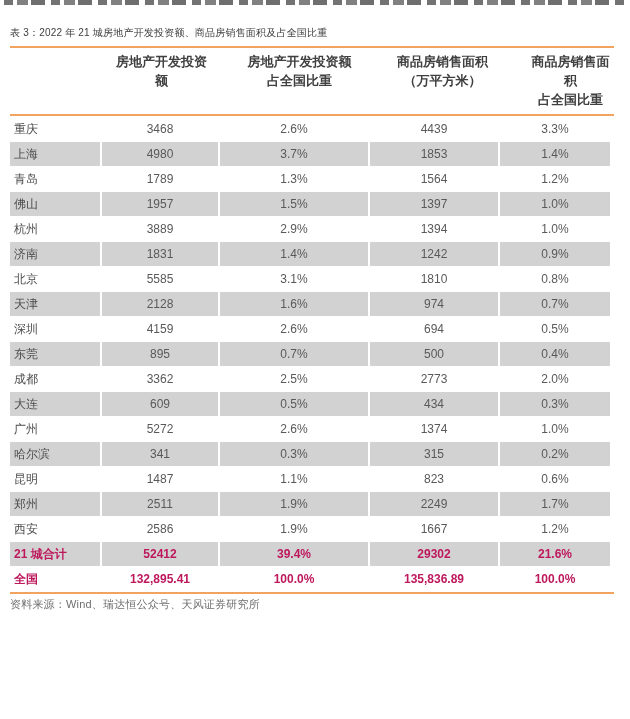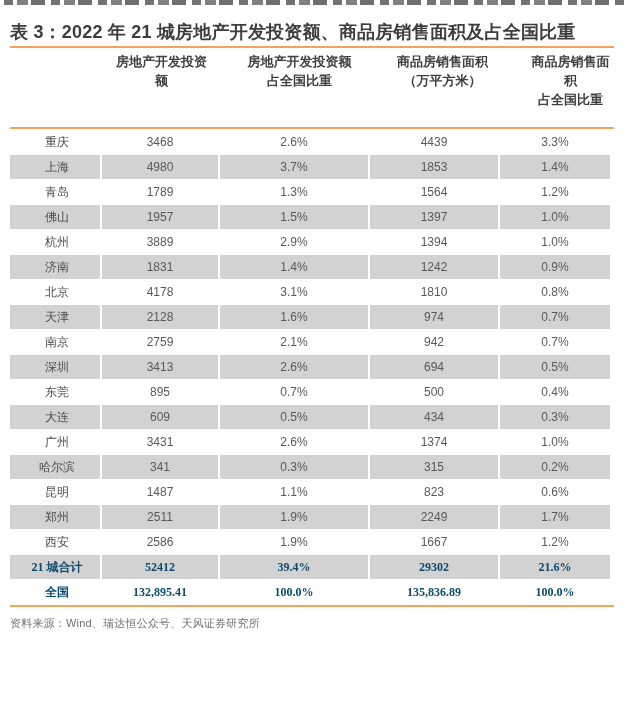--- a/index.html
+++ b/index.html
@@ -20,30 +20,30 @@
   .clipped-line{
     position:absolute;top:0;left:4px;width:620px;height:5px;
     background:repeating-linear-gradient(90deg,
       #5a5a5a 0 9px, transparent 9px 13px,
       #6a6a6a 13px 24px, transparent 24px 27px,
       #555555 27px 41px, transparent 41px 47px);
     opacity:.85;
   }
   .doc{position:absolute;top:24px;left:10px;width:604px;}
   .title{
-    font-size:18px;font-weight:700;color:var(--text-dark);
+    font-size:10px;font-weight:400;color:var(--text-dark);
     line-height:17px;letter-spacing:.2px;
   }
   .rule{height:0;border-top:2px solid var(--accent-orange);}
   .rule-title{margin-top:5px;}
   
   .thead{
     display:flex;align-items:stretch;
     border-bottom:2px solid var(--accent-orange);
-    padding:4px 0 18px 0;
+    padding:4px 0 5px 0;
     gap:34px;
   }
   .th{
     text-align:center;font-weight:700;color:#404040;font-size:13px;line-height:19px;
   }
   .th .l1,.th .l2{display:block;}
   .c0{width:92px;}
   .c1{width:118px;}
   .c2{width:150px;}
   .c3{width:130px;}
@@ -53,27 +53,27 @@
     border-collapse:separate;border-spacing:2px 1px;
     table-layout:fixed;width:604px;margin-left:-2px;
   }
   table.data td{
     height:24px;line-height:24px;padding:0;
     font-size:12px;color:var(--text-body);
     text-align:center;white-space:nowrap;overflow:hidden;
     background:#ffffff;
   }
   table.data td.city{
-    text-align:center;padding-left:4px;color:#4c4c4c;
+    text-align:left;padding-left:4px;color:#4c4c4c;
   }
   table.data tr:nth-child(even) td{background:var(--row-alt-gray);}
-  table.data tr.bold td{font-weight:700;color:#0c4a6e;font-family:Liberation Serif, serif;}
+  table.data tr.bold td{font-weight:700;color:#be185d;}
   .rule-bottom{border-top:2px solid var(--accent-orange);}
   .source{
-    margin-top:9px;font-size:11px;color:var(--text-muted);letter-spacing:.2px;
+    margin-top:3px;font-size:11px;color:var(--text-muted);letter-spacing:.2px;
   }
 </style>
 </head>
 <body>
 
 <div class="clipped-line"></div>
 
 <div class="doc">
 
   <div class="title">表 3：2022 年 21 城房地产开发投资额、商品房销售面积及占全国比重</div>
@@ -148,63 +148,63 @@
         </tr>
         <tr>
           <td class="city">济南</td>
           <td>1831</td>
           <td>1.4%</td>
           <td>1242</td>
           <td>0.9%</td>
         </tr>
         <tr>
           <td class="city">北京</td>
-          <td>4178</td>
+          <td>5585</td>
           <td>3.1%</td>
           <td>1810</td>
           <td>0.8%</td>
         </tr>
         <tr>
           <td class="city">天津</td>
           <td>2128</td>
           <td>1.6%</td>
           <td>974</td>
           <td>0.7%</td>
         </tr>
         <tr>
-          <td class="city">南京</td>
-          <td>2759</td>
-          <td>2.1%</td>
-          <td>942</td>
-          <td>0.7%</td>
-        </tr>
-        <tr>
           <td class="city">深圳</td>
-          <td>3413</td>
+          <td>4159</td>
           <td>2.6%</td>
           <td>694</td>
           <td>0.5%</td>
         </tr>
         <tr>
           <td class="city">东莞</td>
           <td>895</td>
           <td>0.7%</td>
           <td>500</td>
           <td>0.4%</td>
         </tr>
         <tr>
+          <td class="city">成都</td>
+          <td>3362</td>
+          <td>2.5%</td>
+          <td>2773</td>
+          <td>2.0%</td>
+        </tr>
+        <tr>
           <td class="city">大连</td>
           <td>609</td>
           <td>0.5%</td>
           <td>434</td>
           <td>0.3%</td>
         </tr>
         <tr>
           <td class="city">广州</td>
-          <td>3431</td>
+          <td>5272</td>
           <td>2.6%</td>
           <td>1374</td>
           <td>1.0%</td>
         </tr>
         <tr>
           <td class="city">哈尔滨</td>
           <td>341</td>
           <td>0.3%</td>
           <td>315</td>
           <td>0.2%</td>

